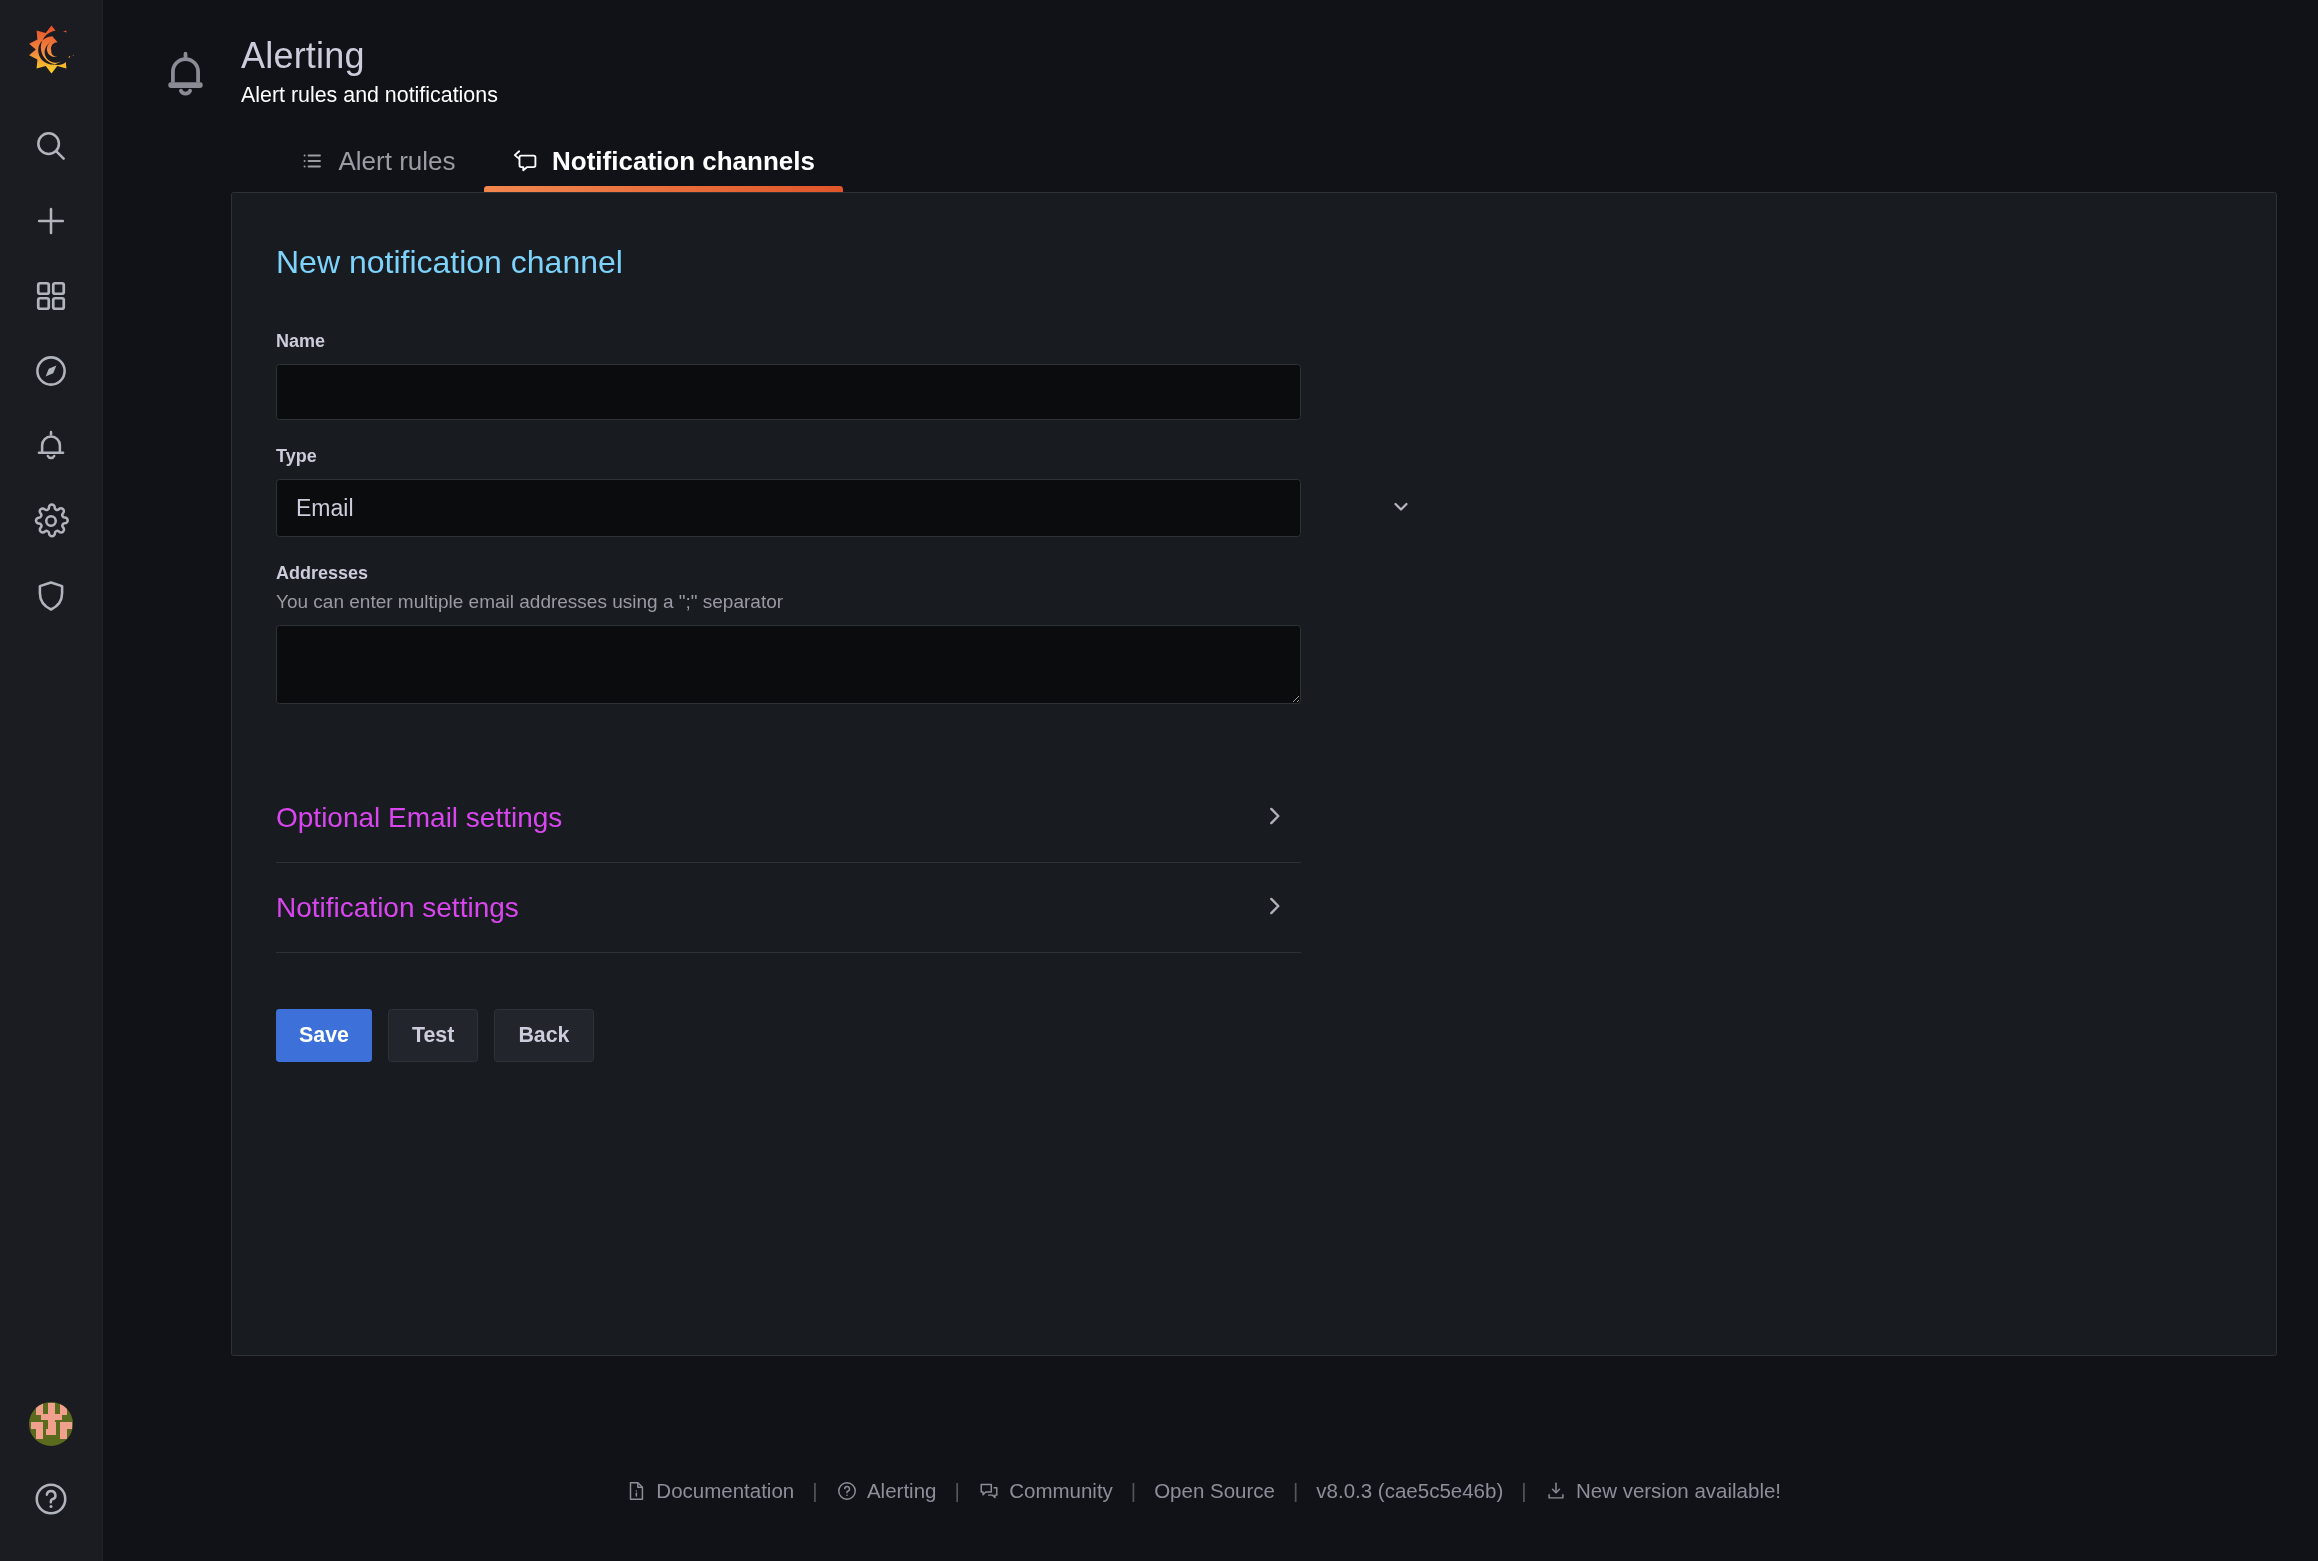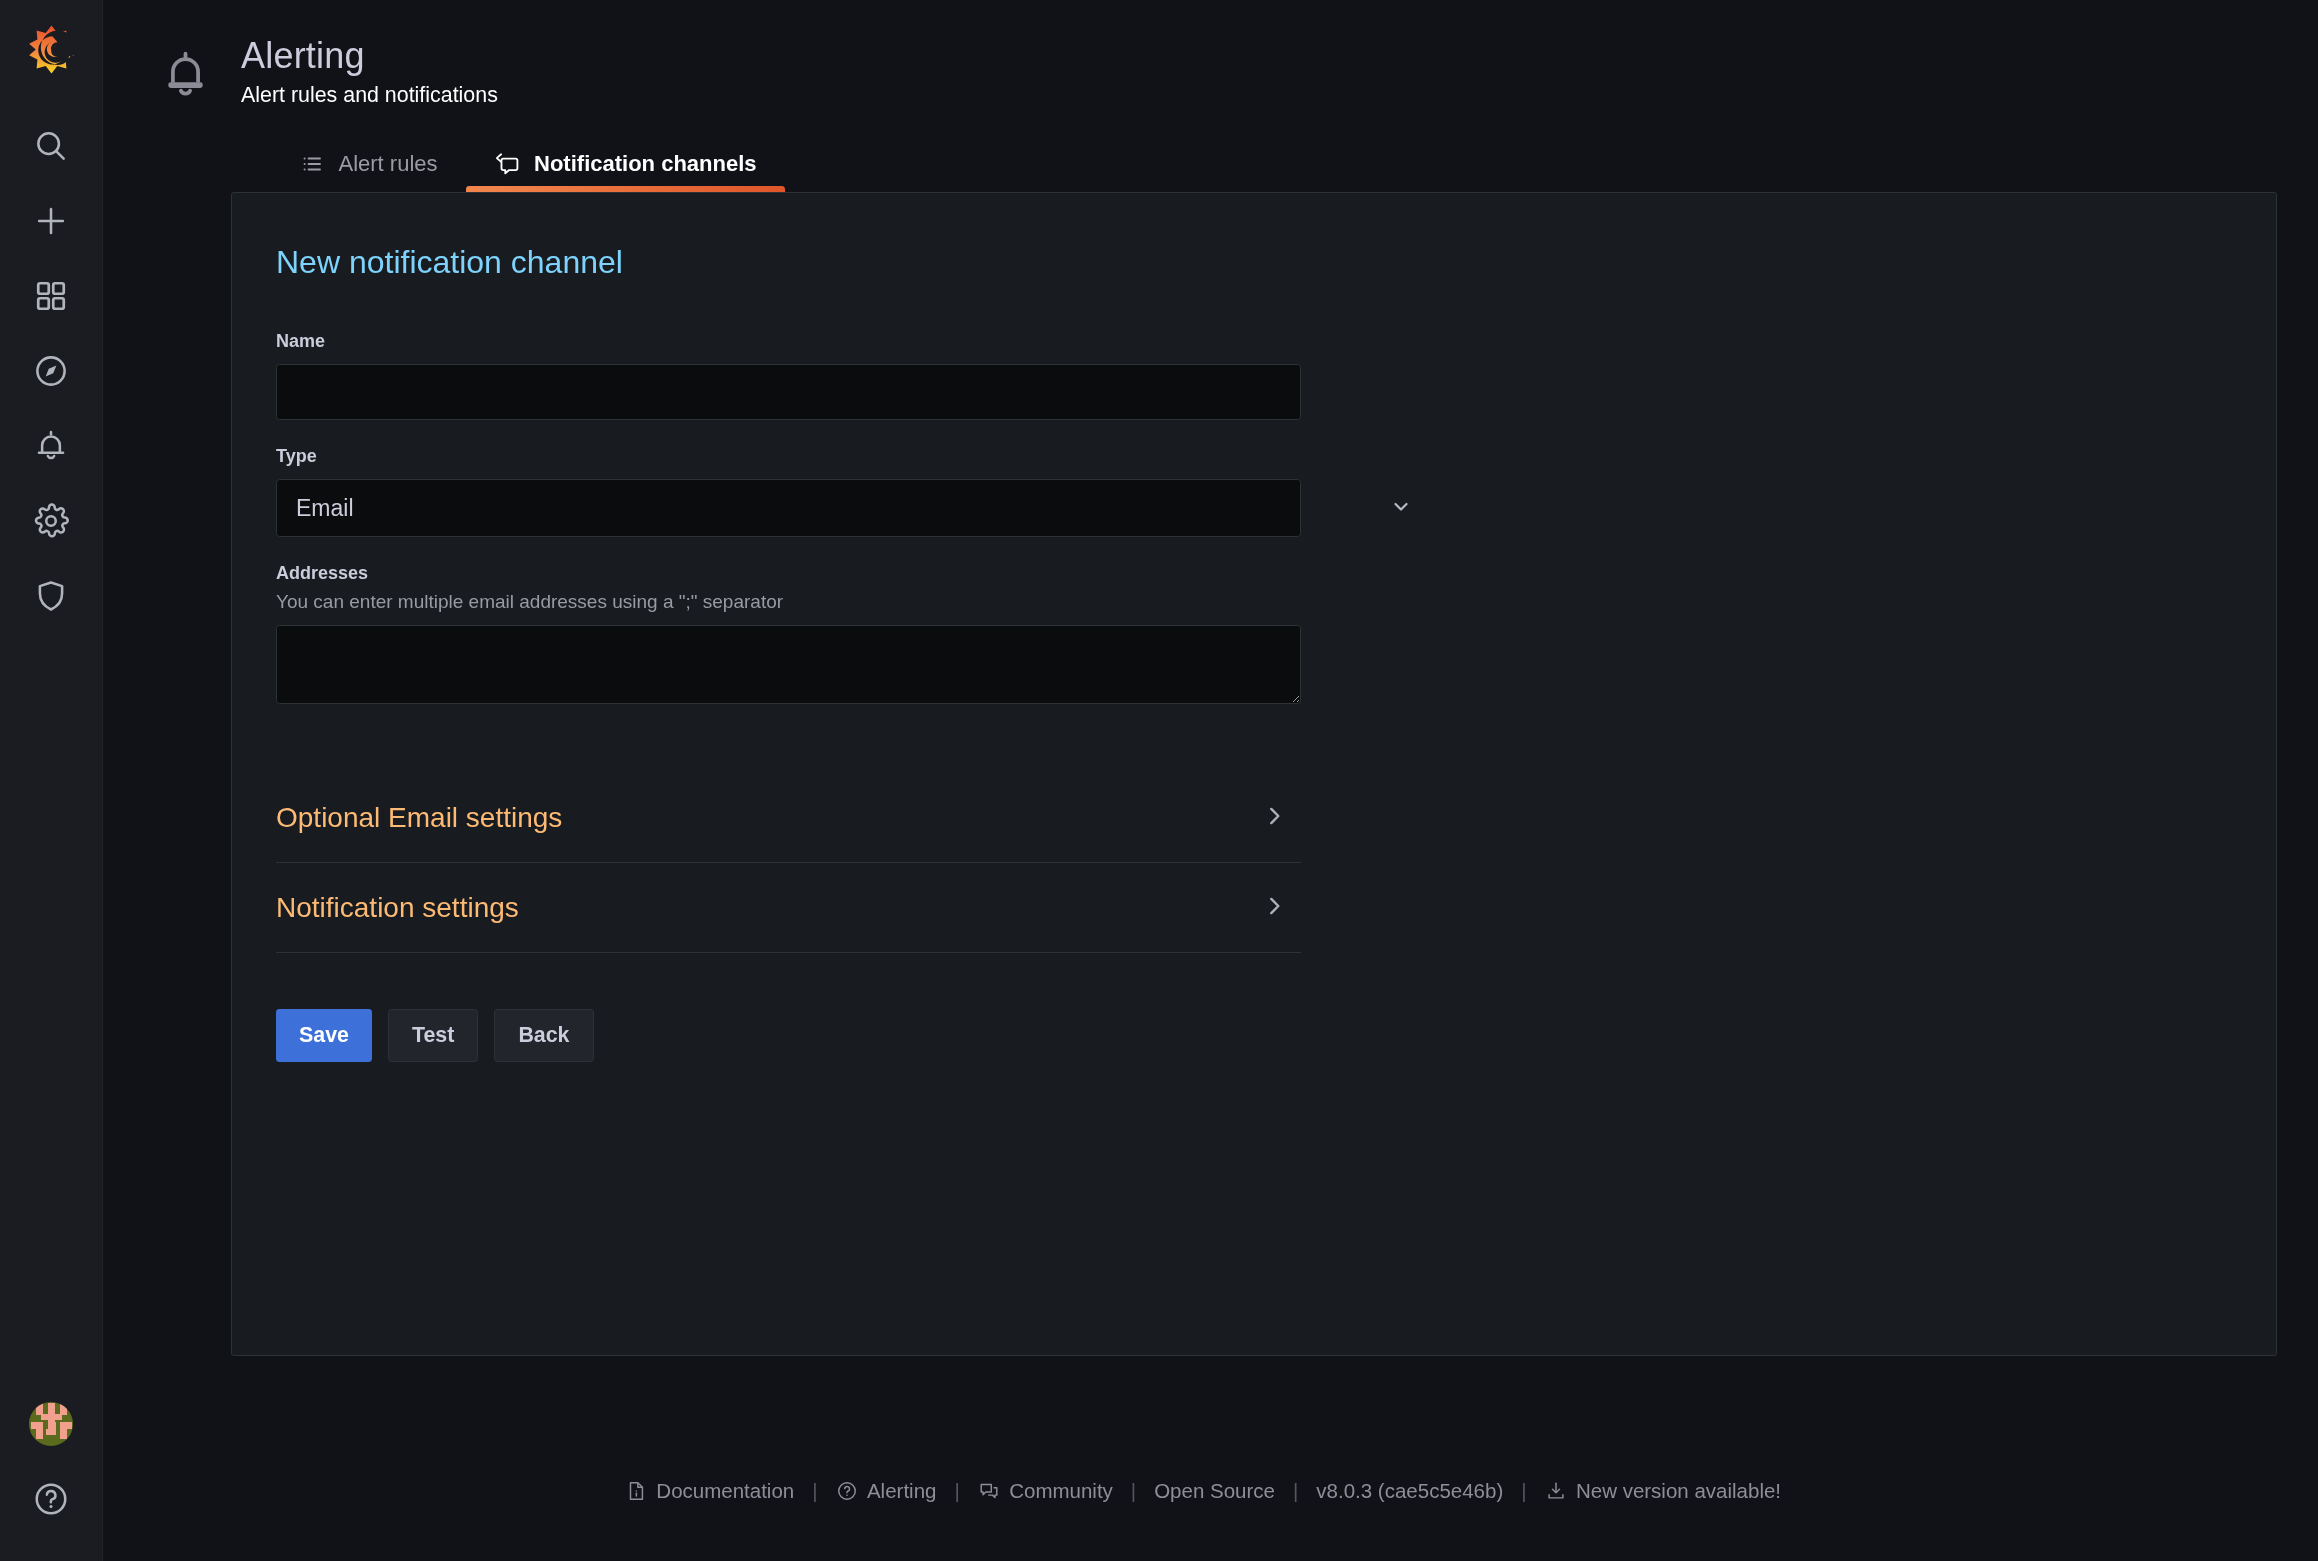--- a/index.html
+++ b/index.html
@@ -100,21 +100,21 @@
     align-items: flex-end;
     margin-top: 24px;
     padding-left: 169px;
     height: 60px;
   }
   .tab {
     display: flex;
     align-items: center;
     gap: 14.5px;
     padding: 0 28px 15.4px 28px;
-    font-size: 22px;
+    font-size: 26px;
     color: #9b9ba3;
     cursor: pointer;
     position: relative;
     background: transparent;
     border: none;
     font-family: inherit;
   }
   .tab.active { color: #ffffff; font-weight: bold; }
   .tab.active::after {
     content: "";
@@ -213,21 +213,21 @@
     border-bottom: 0.9px solid #2c3235;
     height: 90px;
     display: flex;
     align-items: center;
     justify-content: space-between;
     cursor: pointer;
     padding-right: 13.7px;
   }
   .collapse-title {
     font-size: 28px;
-    color: #fdba74;
+    color: #d946ef;
     font-weight: 400;
   }
 
   
   .buttons { display: flex; gap: 16px; margin-top: 56px; }
   .btn {
     height: 53px;
     padding: 0 23px;
     border: none;
     border-radius: 3.4px;

